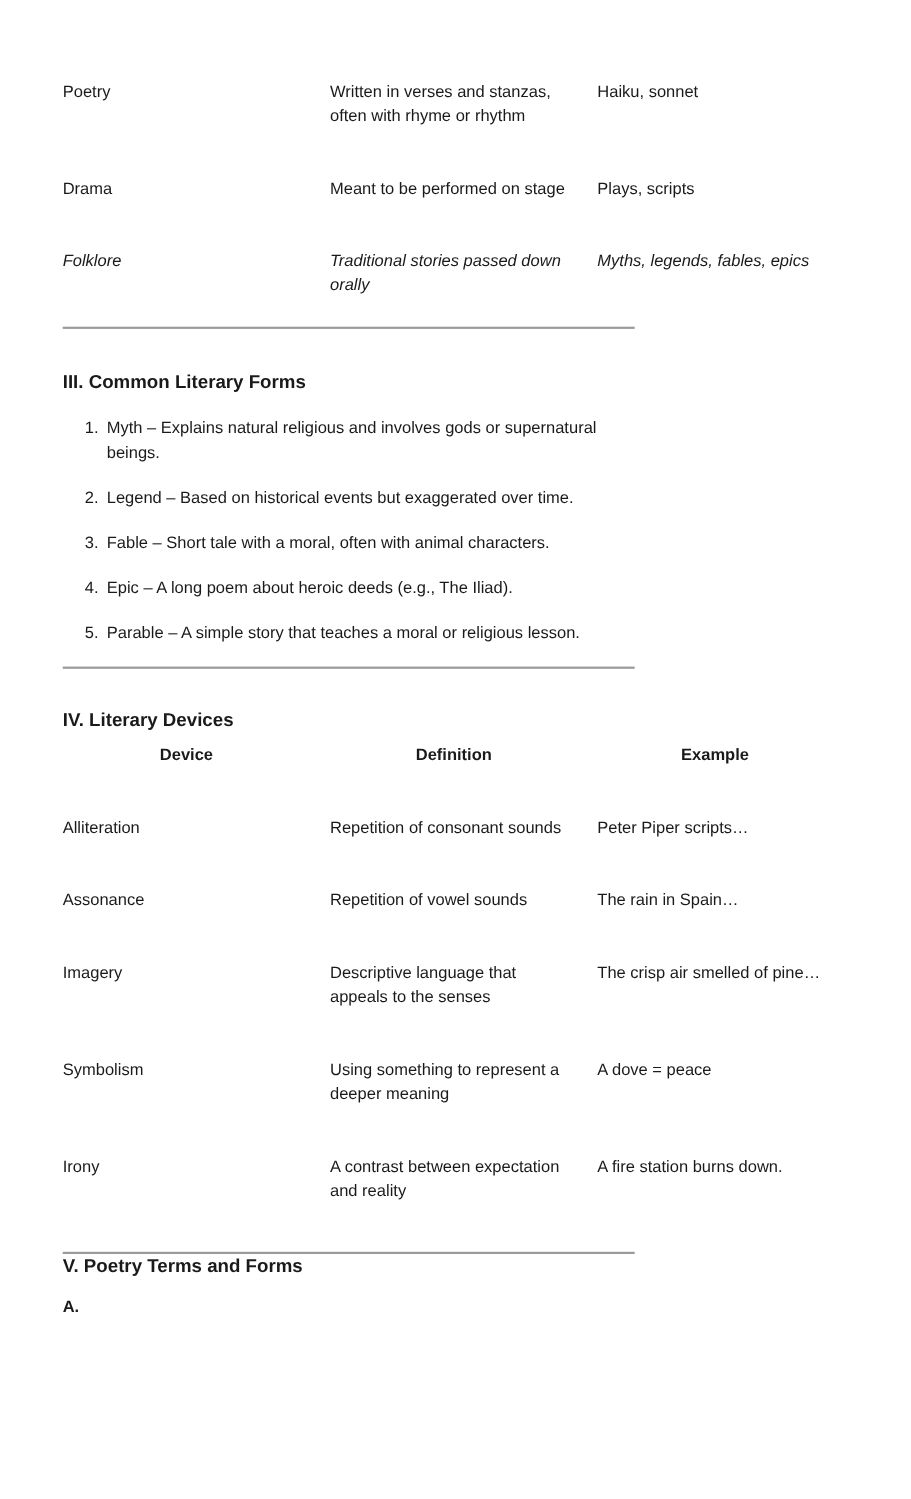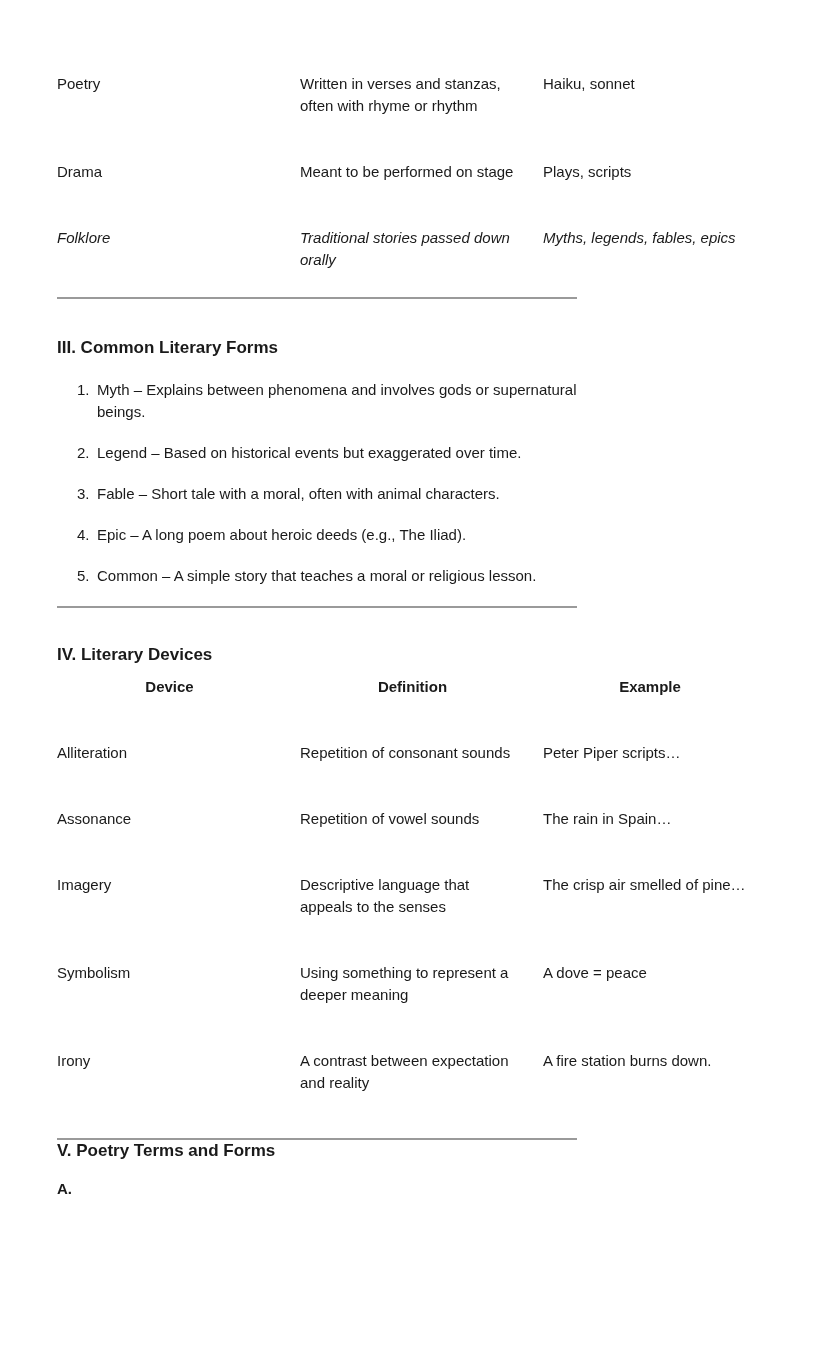--- a/index.html
+++ b/index.html
@@ -104,37 +104,37 @@
     </tbody>
   </table>
 
   <hr class="doc-rule">
 
   <div class="section-heading heading-3">III. Common Literary Forms</div>
 
   <div class="numbered-list">
     <div class="list-item">
       <span class="num">1.</span>
-      <span class="txt">Myth – Explains between phenomena and involves gods or supernatural beings.</span>
+      <span class="txt">Myth – Explains natural religious and involves gods or supernatural beings.</span>
     </div>
     <div class="list-item">
       <span class="num">2.</span>
       <span class="txt">Legend – Based on historical events but exaggerated over time.</span>
     </div>
     <div class="list-item">
       <span class="num">3.</span>
       <span class="txt">Fable – Short tale with a moral, often with animal characters.</span>
     </div>
     <div class="list-item">
       <span class="num">4.</span>
       <span class="txt">Epic – A long poem about heroic deeds (e.g., The Iliad).</span>
     </div>
     <div class="list-item">
       <span class="num">5.</span>
-      <span class="txt">Common – A simple story that teaches a moral or religious lesson.</span>
+      <span class="txt">Parable – A simple story that teaches a moral or religious lesson.</span>
     </div>
   </div>
 
   <hr class="doc-rule rule-2">
 
   <div class="section-heading heading-4">IV. Literary Devices</div>
 
   <table class="doc-table devices-table">
     <colgroup>
         <col class="col-a">

